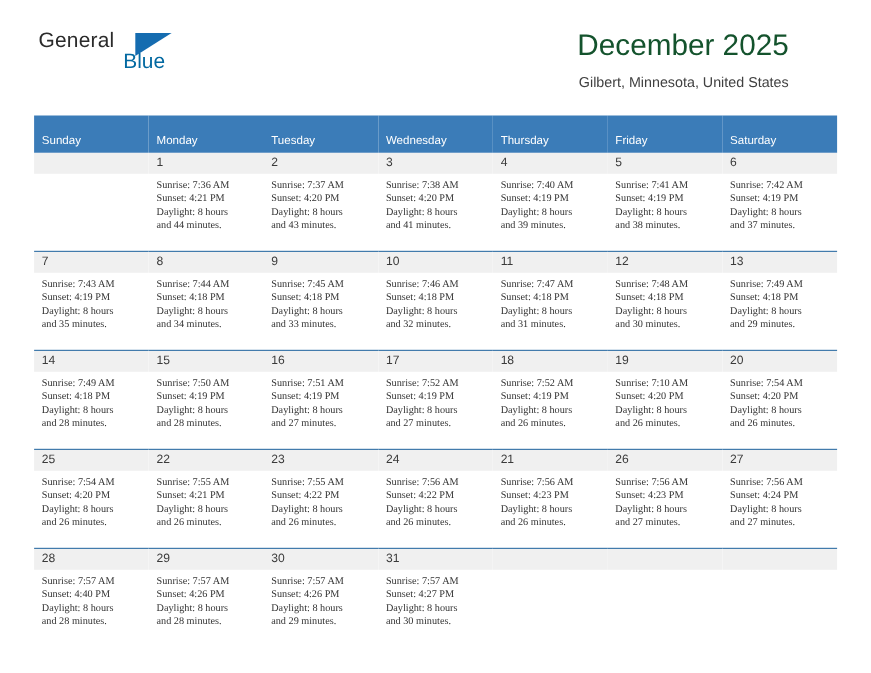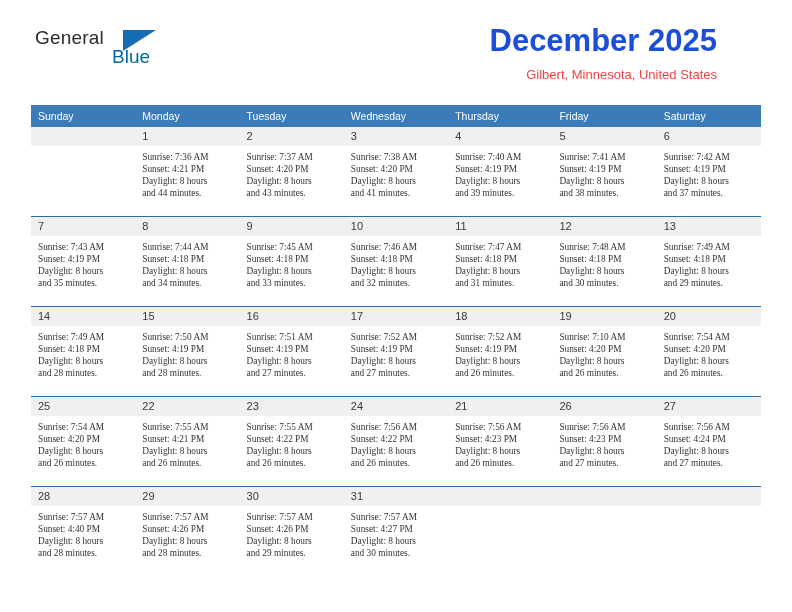--- a/index.html
+++ b/index.html
@@ -60,50 +60,50 @@
     border-bottom: 21px solid transparent;
   }
 
   .title-block {
     position: absolute;
     right: 35px;
     top: 25px;
     text-align: right;
   }
   .cal-title {
-    font-size: 31px;
-    color: #1d4ed8;
+    font-size: 27px;
+    color: #14532d;
     line-height: 32px;
-    font-weight: bold;
+    font-weight: normal;
     white-space: nowrap;
   }
   .cal-subtitle {
     font-size: 13px;
-    color: #ef4444;
+    color: #404040;
     line-height: 18px;
     margin-top: 9px;
     white-space: nowrap;
   }
 
   
   .calendar {
     position: absolute;
     left: 31px;
     top: 105px;
     width: 730px;
     border-collapse: collapse;
     table-layout: fixed;
   }
   .calendar th {
     background: #3b7cb8;
     color: #ffffff;
     font-size: 10.5px;
     font-weight: normal;
     text-align: left;
-    padding: 5px 0 5px 7px;
+    padding: 17px 0 5px 7px;
     height: 19px;
     box-sizing: border-box;
   }
   .calendar td {
     vertical-align: top;
     padding: 0;
     width: 104.28px;
     border-top: 1px solid #2e6da4;
   }
   .calendar tr.week-row.first-row td {

